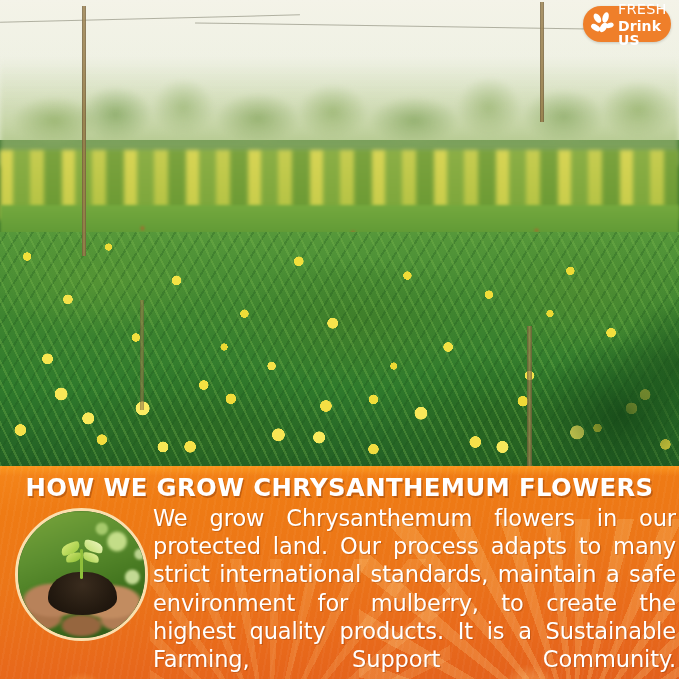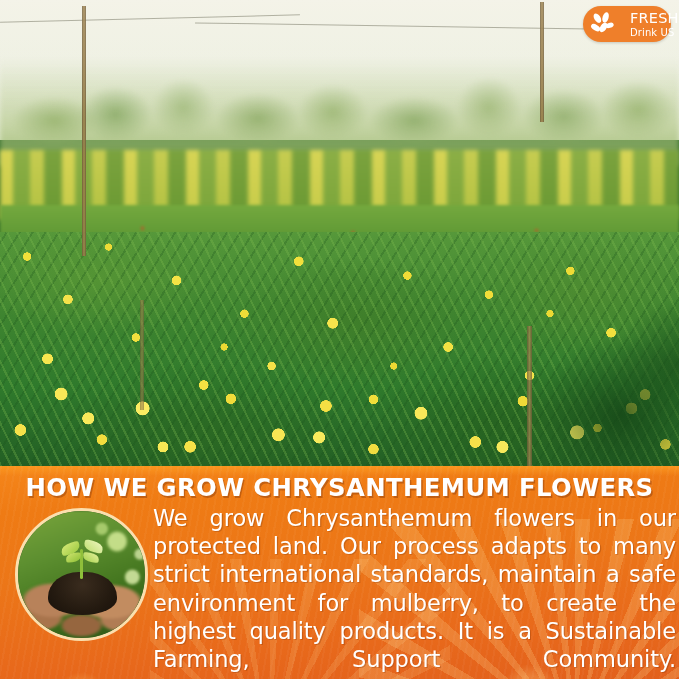--- a/index.html
+++ b/index.html
@@ -215,33 +215,33 @@
     width: 30px; height: 30px;
     margin-left: 4px;
     flex: none;
     display: flex; align-items: center; justify-content: center;
   }
   .logo-text {
     display: flex;
     flex-direction: column;
     justify-content: flex-start;
     line-height: 1;
-    margin-left: 13px;
+    margin-left: 1px;
   }
   .logo-fresh {
     color: #ffffff;
     font-size: 14.5px;
     font-weight: 400;
     letter-spacing: .2px;
     font-family: "DejaVu Sans", sans-serif;
   }
   .logo-drink {
     color: #ffffff;
-    font-size: 10px;
-    font-weight: 400;
+    font-size: 14px;
+    font-weight: 700;
     margin-top: 2.5px;
     letter-spacing: .1px;
     font-family: "DejaVu Sans", sans-serif;
   }
 
   
   .panel {
     position: absolute;
     left: 0;
     top: 466px;

